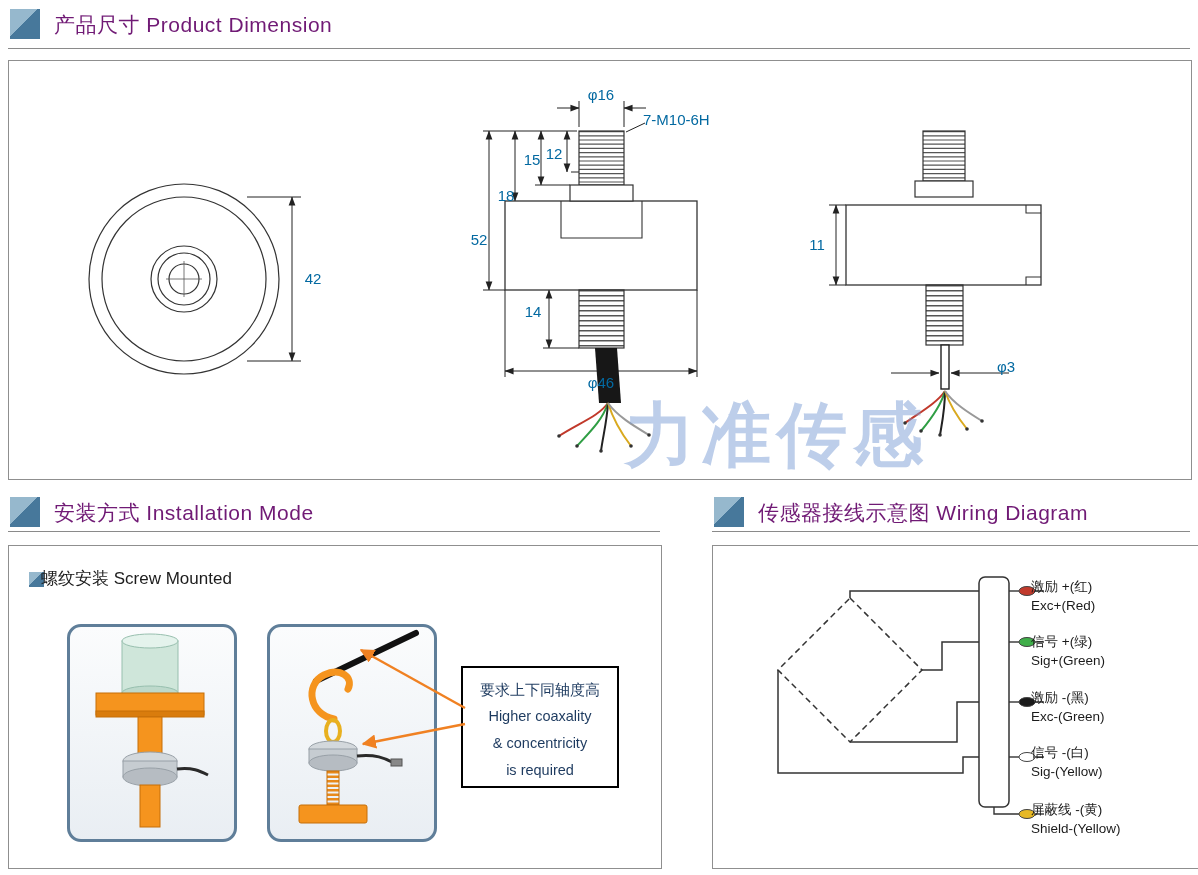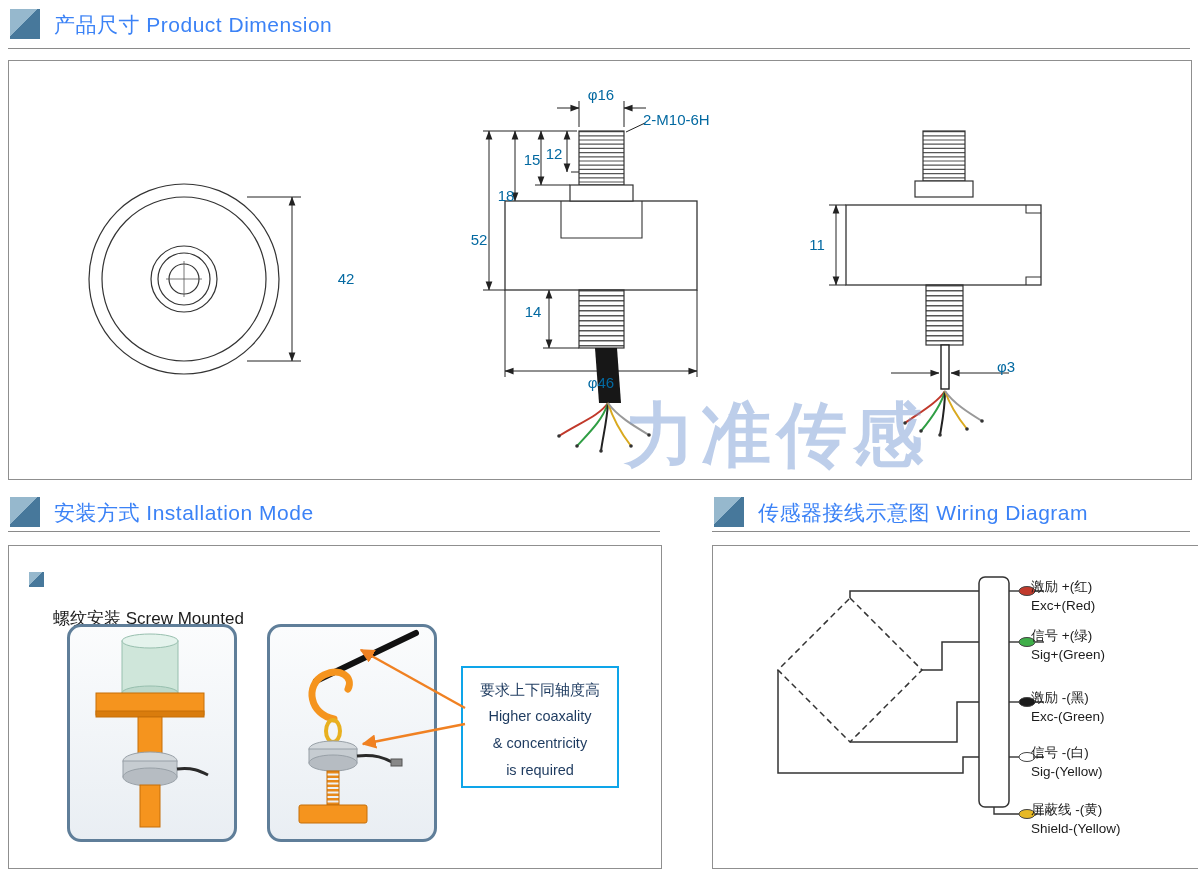--- a/index.html
+++ b/index.html
@@ -2,36 +2,36 @@
 <html><head>
 <meta charset="utf-8">
 <style>
   html,body{margin:0;padding:0;background:#fff;}
   .page{position:relative;width:1198px;height:875px;background:#fff;
         font-family:"Liberation Sans","DejaVu Sans",sans-serif;color:#1a1a1a;overflow:hidden;}
   .abs{position:absolute;}
   
   .hdr-icon{position:absolute;width:30px;height:30px;
             background:linear-gradient(135deg,#96b8cd 0 46%,#47789b 46% 100%);}
-  .hdr-title{position:absolute;font-size:21px;font-weight:500;color:#3b82f6;letter-spacing:.5px;white-space:nowrap;}
+  .hdr-title{position:absolute;font-size:21px;font-weight:500;color:#701a75;letter-spacing:.5px;white-space:nowrap;}
   .rule{position:absolute;height:1px;background:#8a8a8a;}
   
   .frame{position:absolute;border:1px solid #8f8f8f;background:#fff;}
   
   .dl{position:absolute;font-size:15px;color:#0369a1;text-align:center;white-space:nowrap;}
   
   .wm{position:absolute;left:290px;top:328px;width:630px;text-align:right;
       font-size:70px;font-weight:700;letter-spacing:6px;color:rgba(124,158,214,.5);pointer-events:none;}
   
   .sub-icon{position:absolute;width:15px;height:15px;
             background:linear-gradient(135deg,#96b8cd 0 46%,#47789b 46% 100%);}
   .sub-title{position:absolute;font-size:17px;font-weight:500;color:#1c1c1c;white-space:nowrap;}
   .tile{position:absolute;width:164px;height:212px;border:3px solid #5f7e99;border-radius:14px;
         background:linear-gradient(180deg,#fbfcfd,#e9eef3);}
-  .notebox{position:absolute;left:452px;top:120px;width:158px;height:122px;border:2px solid #0ea5e9;
+  .notebox{position:absolute;left:452px;top:120px;width:158px;height:122px;border:2px solid #000000;
            background:#fff;text-align:center;color:#1d3a5f;font-size:14.5px;line-height:27px;padding-top:8px;box-sizing:border-box;}
   .notebox .cnline{font-size:15px;}
   
   .wire-label{position:absolute;left:318px;width:152px;font-size:13.5px;line-height:19px;color:#1b1b1b;white-space:nowrap;}
   svg{display:block;}
 </style>
 </head>
 <body>
 
 <div class="page">
@@ -156,23 +156,23 @@
             <circle cx="896" cy="362" r="1.8"></circle>
               <circle cx="912" cy="370" r="1.8"></circle>
             <circle cx="931" cy="374" r="1.8"></circle>
               <circle cx="958" cy="368" r="1.8"></circle>
             <circle cx="973" cy="360" r="1.8"></circle>
           </g>
         </g>
       </g>
     </svg>
 
-    <div class="dl" style="left:289px;top:209px;width:30px;margin-left:33px;">42</div>
+    <div class="dl" style="left:289px;top:209px;width:30px;">42</div>
     <div class="dl" style="left:572px;top:25px;width:40px;">φ16</div>
-    <div class="dl" style="left:634px;top:50px;">2-M10-6H</div>
+    <div class="dl" style="left:634px;top:50px;">7-M10-6H</div>
     <div class="dl" style="left:534px;top:84px;width:22px;">12</div>
     <div class="dl" style="left:512px;top:90px;width:22px;">15</div>
     <div class="dl" style="left:486px;top:97px;width:22px;margin-top:29px;">18</div>
     <div class="dl" style="left:458px;top:170px;width:24px;">52</div>
     <div class="dl" style="left:512px;top:242px;width:24px;">14</div>
     <div class="dl" style="left:562px;top:313px;width:60px;">φ46</div>
     <div class="dl" style="left:794px;top:175px;width:28px;">11</div>
     <div class="dl" style="left:988px;top:297px;">φ3</div>
 
     <div class="wm">力准传感</div>
@@ -182,21 +182,21 @@
   <div class="hdr-title" style="left:54px;top:499px;">安装方式 Installation Mode</div>
   <div class="rule" style="left:8px;top:531px;width:652px;"></div>
 
   <div class="hdr-icon" style="left:714px;top:497px;"></div>
   <div class="hdr-title" style="left:758px;top:499px;">传感器接线示意图  Wiring Diagram</div>
   <div class="rule" style="left:712px;top:531px;width:478px;"></div>
 
   <div class="frame" style="left:8px;top:545px;width:652px;height:322px;">
 
     <div class="sub-icon" style="left:20px;top:26px;"></div>
-    <div class="sub-title" style="left:44px;top:21px;margin-top:40px;">螺纹安装 Screw Mounted</div>
+    <div class="sub-title" style="left:32px;top:21px;">螺纹安装 Screw Mounted</div>
 
     <div class="tile" style="left:58px;top:78px;">
       <svg width="158" height="206" viewBox="0 0 158 206">
         <rect x="52" y="14" width="56" height="52" fill="#cfe6da" stroke="#97bfae"></rect>
         <ellipse cx="80" cy="66" rx="28" ry="7" fill="#bdd9cb" stroke="#97bfae"></ellipse>
         <ellipse cx="80" cy="14" rx="28" ry="7" fill="#e4f3ec" stroke="#97bfae"></ellipse>
         <rect x="26" y="66" width="108" height="22" fill="#f5941e" stroke="#c56f08"></rect>
         <rect x="26" y="84" width="108" height="6" fill="#d97c0d" stroke="#c56f08"></rect>
         <rect x="68" y="90" width="24" height="40" fill="#f5941e" stroke="#c56f08"></rect>
         <ellipse cx="80" cy="134" rx="27" ry="9" fill="#d3d8dc" stroke="#98a0a7"></ellipse>
@@ -272,21 +272,21 @@
       <ellipse cx="314" cy="96" rx="8" ry="4.5" stroke="#444" stroke-width="1" style="fill: rgb(63, 174, 73);"></ellipse>
       <ellipse cx="314" cy="156" rx="8" ry="4.5" stroke="#444" stroke-width="1" style="fill: rgb(27, 27, 27);"></ellipse>
       <ellipse cx="314" cy="211" rx="8" ry="4.5" stroke="#444" stroke-width="1" style="fill: rgb(255, 255, 255);"></ellipse>
       <ellipse cx="314" cy="268" rx="8" ry="4.5" stroke="#444" stroke-width="1" style="fill: rgb(230, 184, 37);"></ellipse>
     </svg>
 
     <div class="wire-label" style="top:31px;">
       <div>激励 +(红)</div>
       <div>Exc+(Red)</div>
     </div>
-    <div class="wire-label" style="top:80px;">
+    <div class="wire-label" style="top:86px;">
       <div>信号 +(绿)</div>
       <div>Sig+(Green)</div>
     </div>
     <div class="wire-label" style="top:142px;">
       <div>激励 -(黑)</div>
       <div>Exc-(Green)</div>
     </div>
     <div class="wire-label" style="top:197px;">
       <div>信号 -(白)</div>
       <div>Sig-(Yellow)</div>

